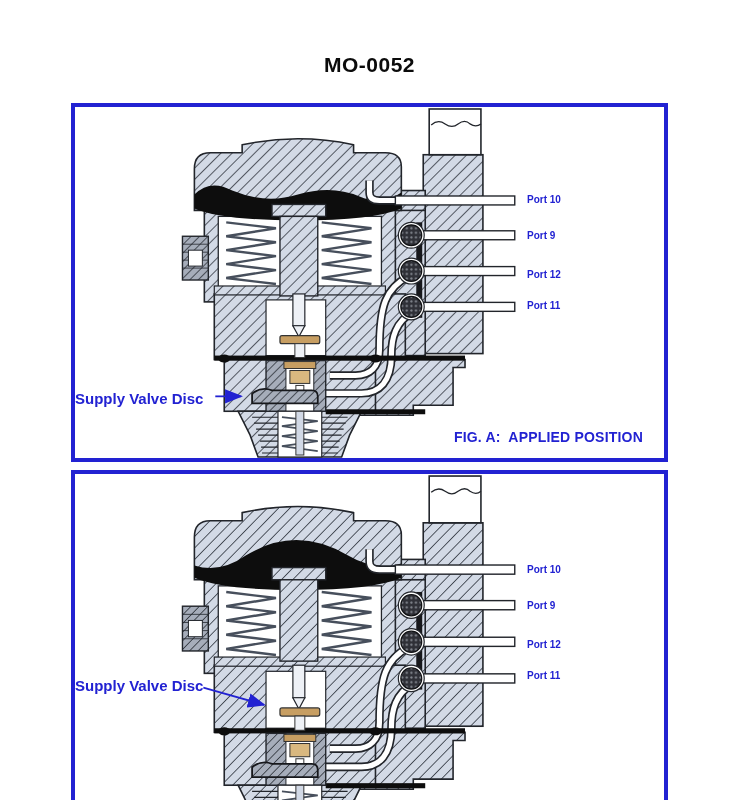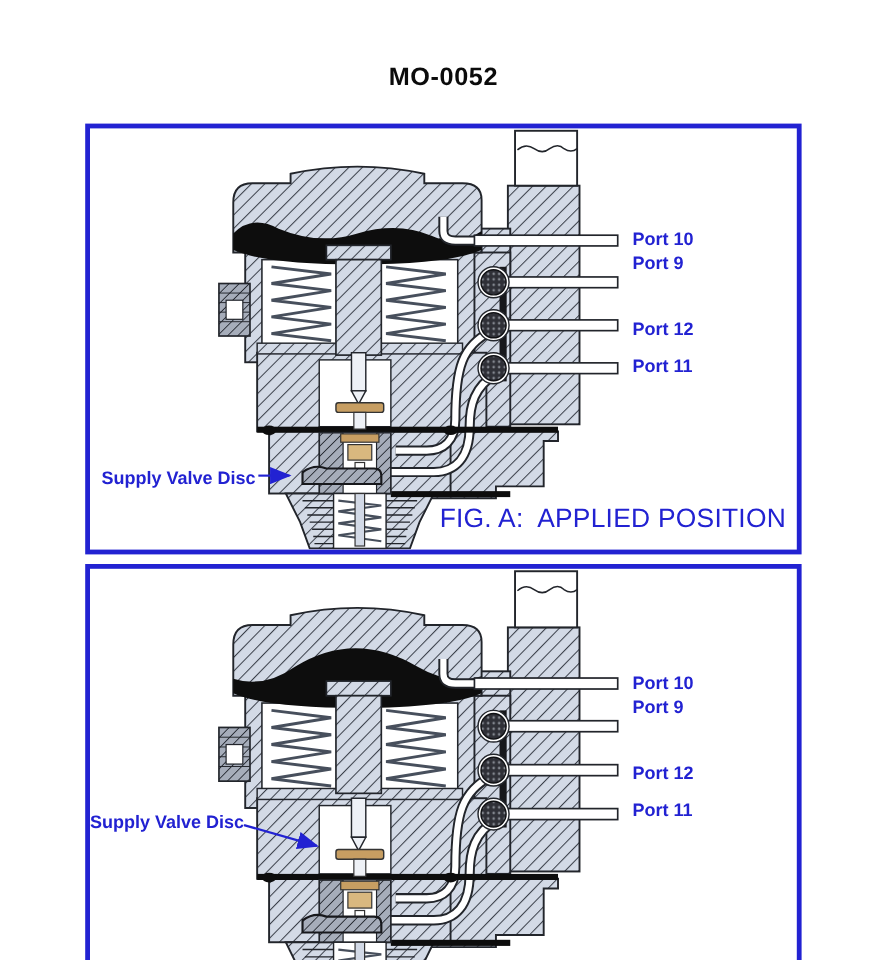--- a/index.html
+++ b/index.html
@@ -8,28 +8,28 @@
   .stage{position:relative;width:739px;height:800px;overflow:hidden;background:#fff;margin-top:47px;}
   .doc-title{position:absolute;top:6px;left:0;right:0;text-align:center;
     font-size:21px;font-weight:bold;color:#0b0b0b;letter-spacing:.5px;}
   .figure{position:absolute;left:71px;width:597px;border:4px solid var(--blue);
     background:#fff;box-sizing:border-box;}
   .fig-a{top:56px;height:359px;}
   .fig-b{top:423px;height:367px;}
   .valve-host{position:absolute;left:0;top:0;right:0;bottom:0;}
   .valve-host svg{display:block;width:100%;height:100%;}
   .port-label{position:absolute;left:452px;height:18px;line-height:18px;
-    font-size:15px;font-weight:bold;color:var(--blue);white-space:nowrap;}
-  .p1{top:84px}.p2{top:104px}.p3{top:159px}.p4{top:190px}
+    font-size:10px;font-weight:bold;color:var(--blue);white-space:nowrap;}
+  .p1{top:84px}.p2{top:120px}.p3{top:159px}.p4{top:190px}
   .fig-b .port-label{margin-top:3px;}
-  .annotation{position:absolute;left:0;text-align:right;font-size:15px;font-weight:bold;
+  .annotation{position:absolute;left:0;font-size:15px;font-weight:bold;
     color:var(--blue);white-space:nowrap;}
   .ann-a{width:138px;top:283px;}
   .ann-b{width:124px;top:203px;}
-  .fig-caption{position:absolute;right:9px;bottom:13px;font-size:22px;font-weight:normal;
+  .fig-caption{position:absolute;right:21px;bottom:13px;font-size:14px;font-weight:bold;
     color:var(--blue);white-space:pre;letter-spacing:.2px;}
   .spr{fill:none;stroke:#474f5c;stroke-width:2.4;}
   .spr2{fill:none;stroke:#474f5c;stroke-width:1.8;}
   .tubeB{fill:none;stroke:#22252b;stroke-width:8.5;}
   .tubeW{fill:none;stroke:#ffffff;stroke-width:5.2;}
   .annl{stroke:var(--blue);stroke-width:1.8;}
 </style>
 </head>
 <body>
 

